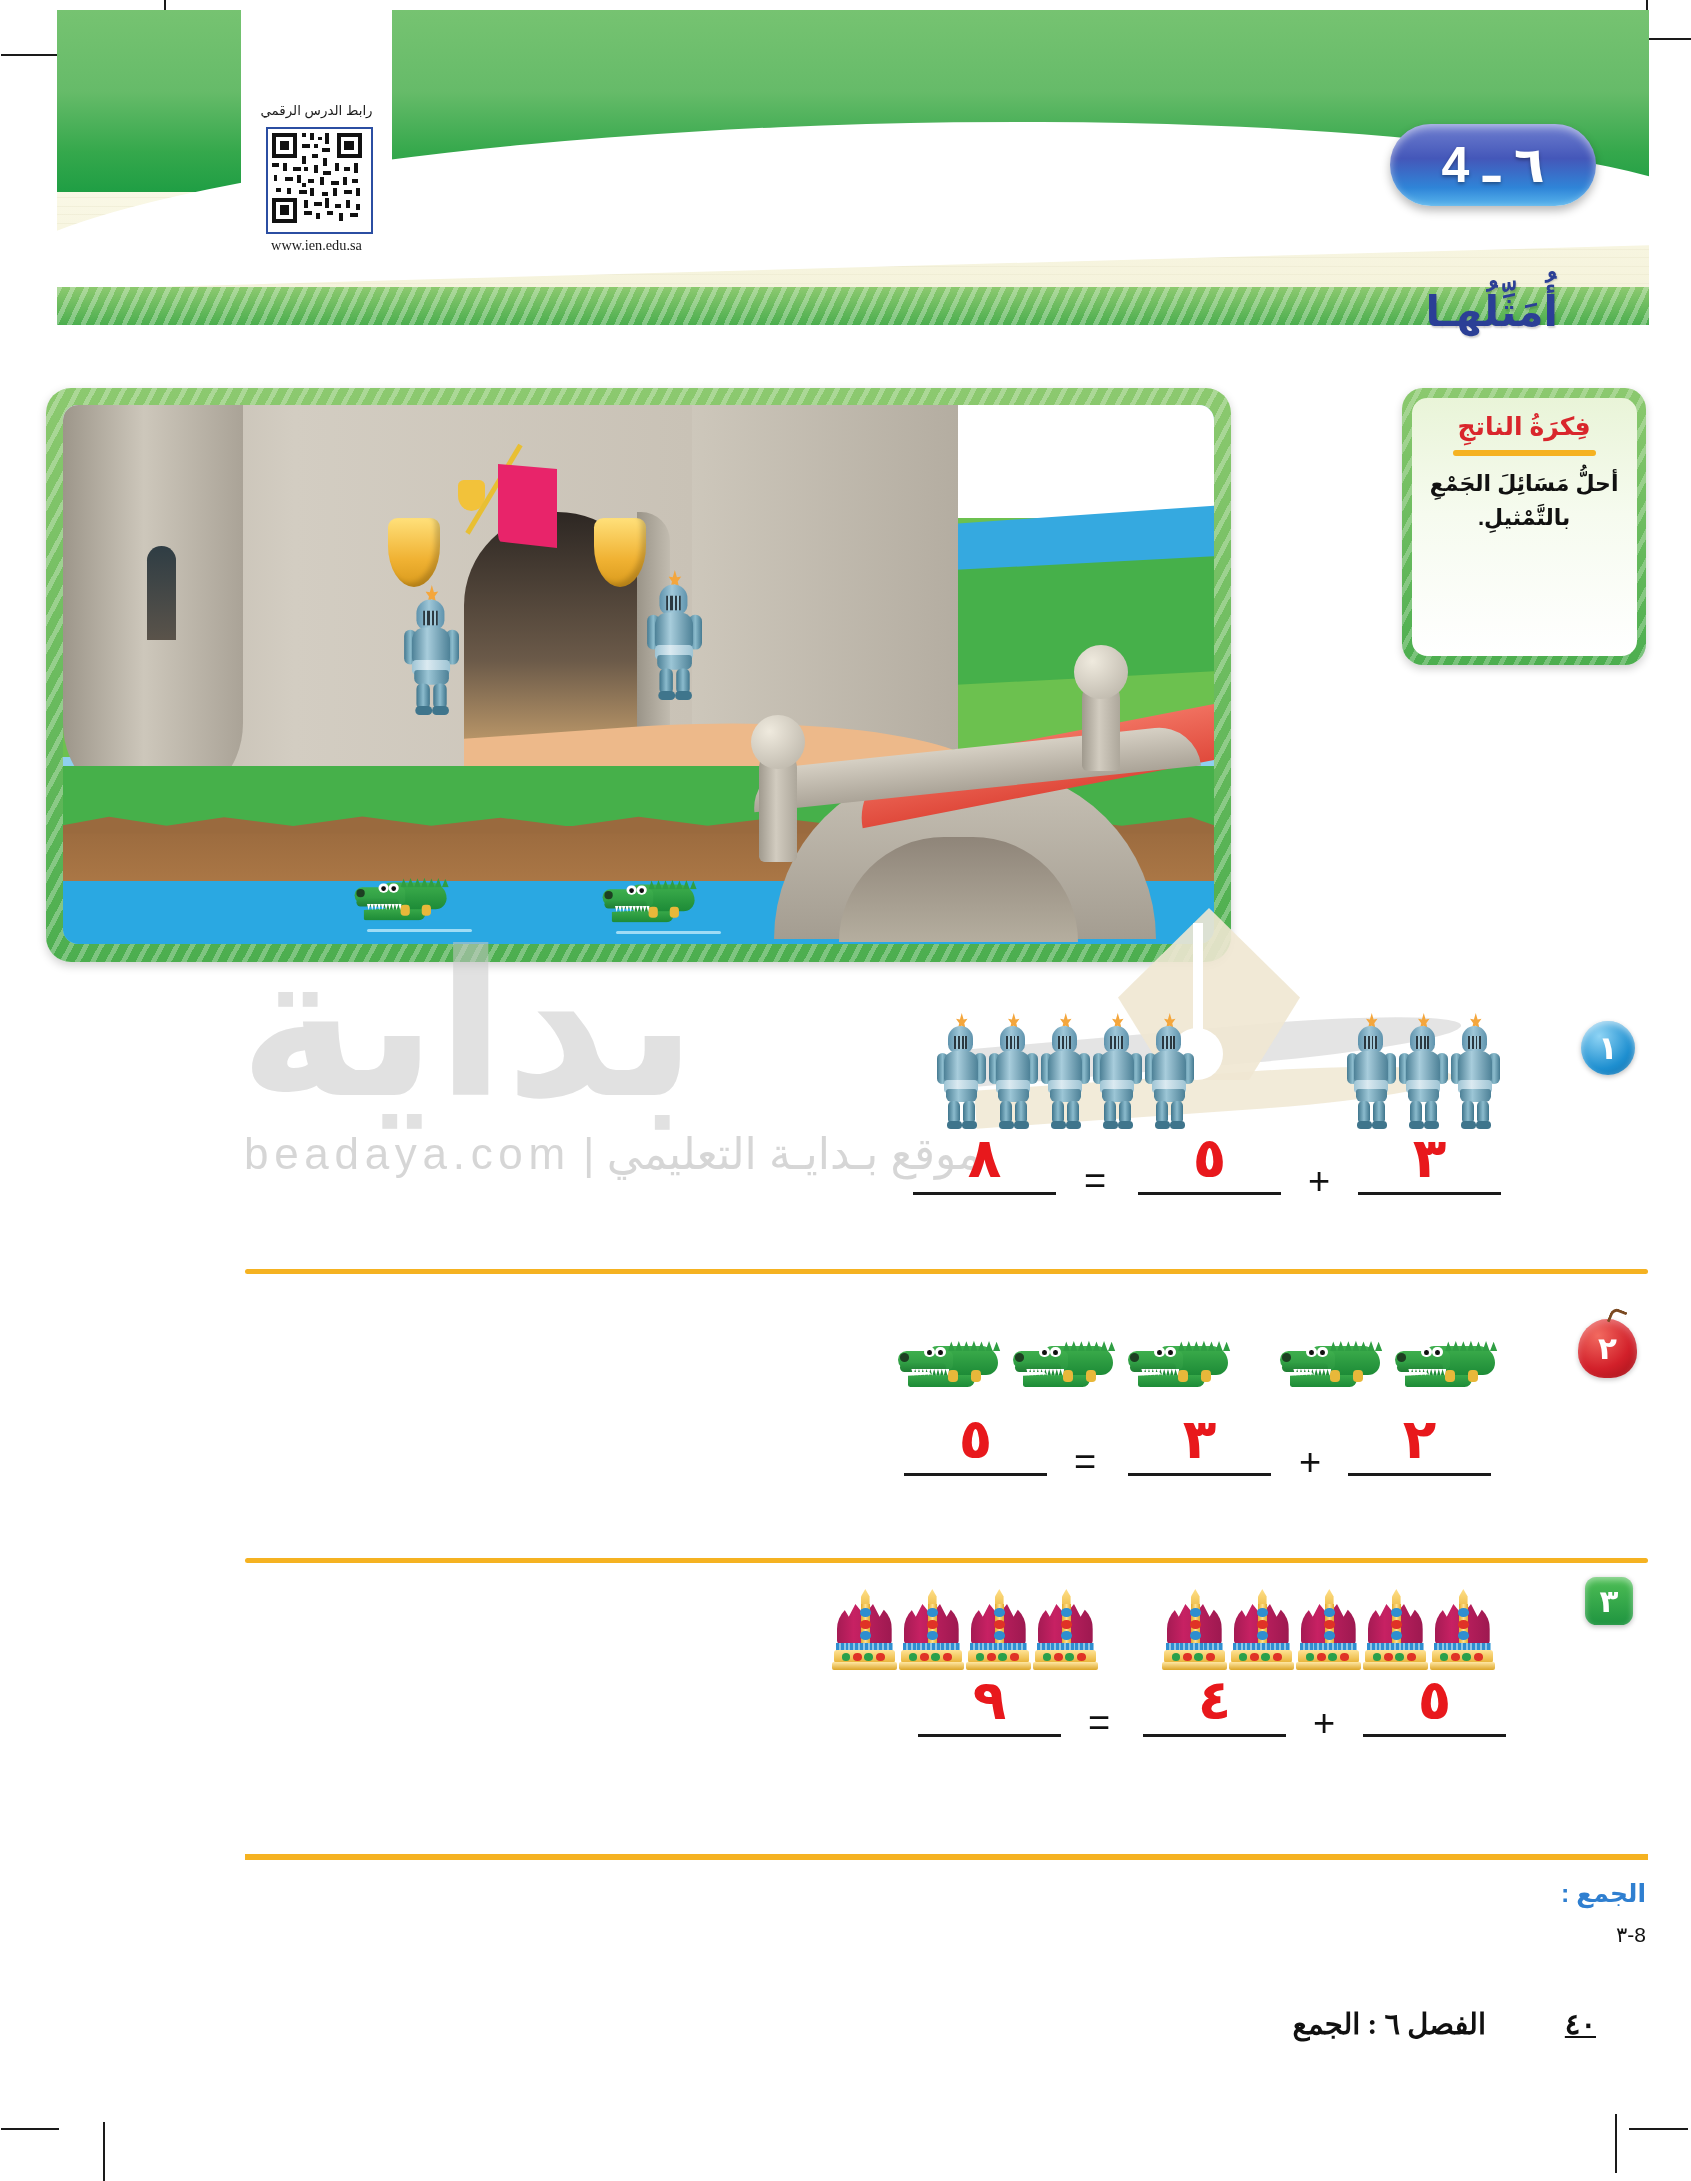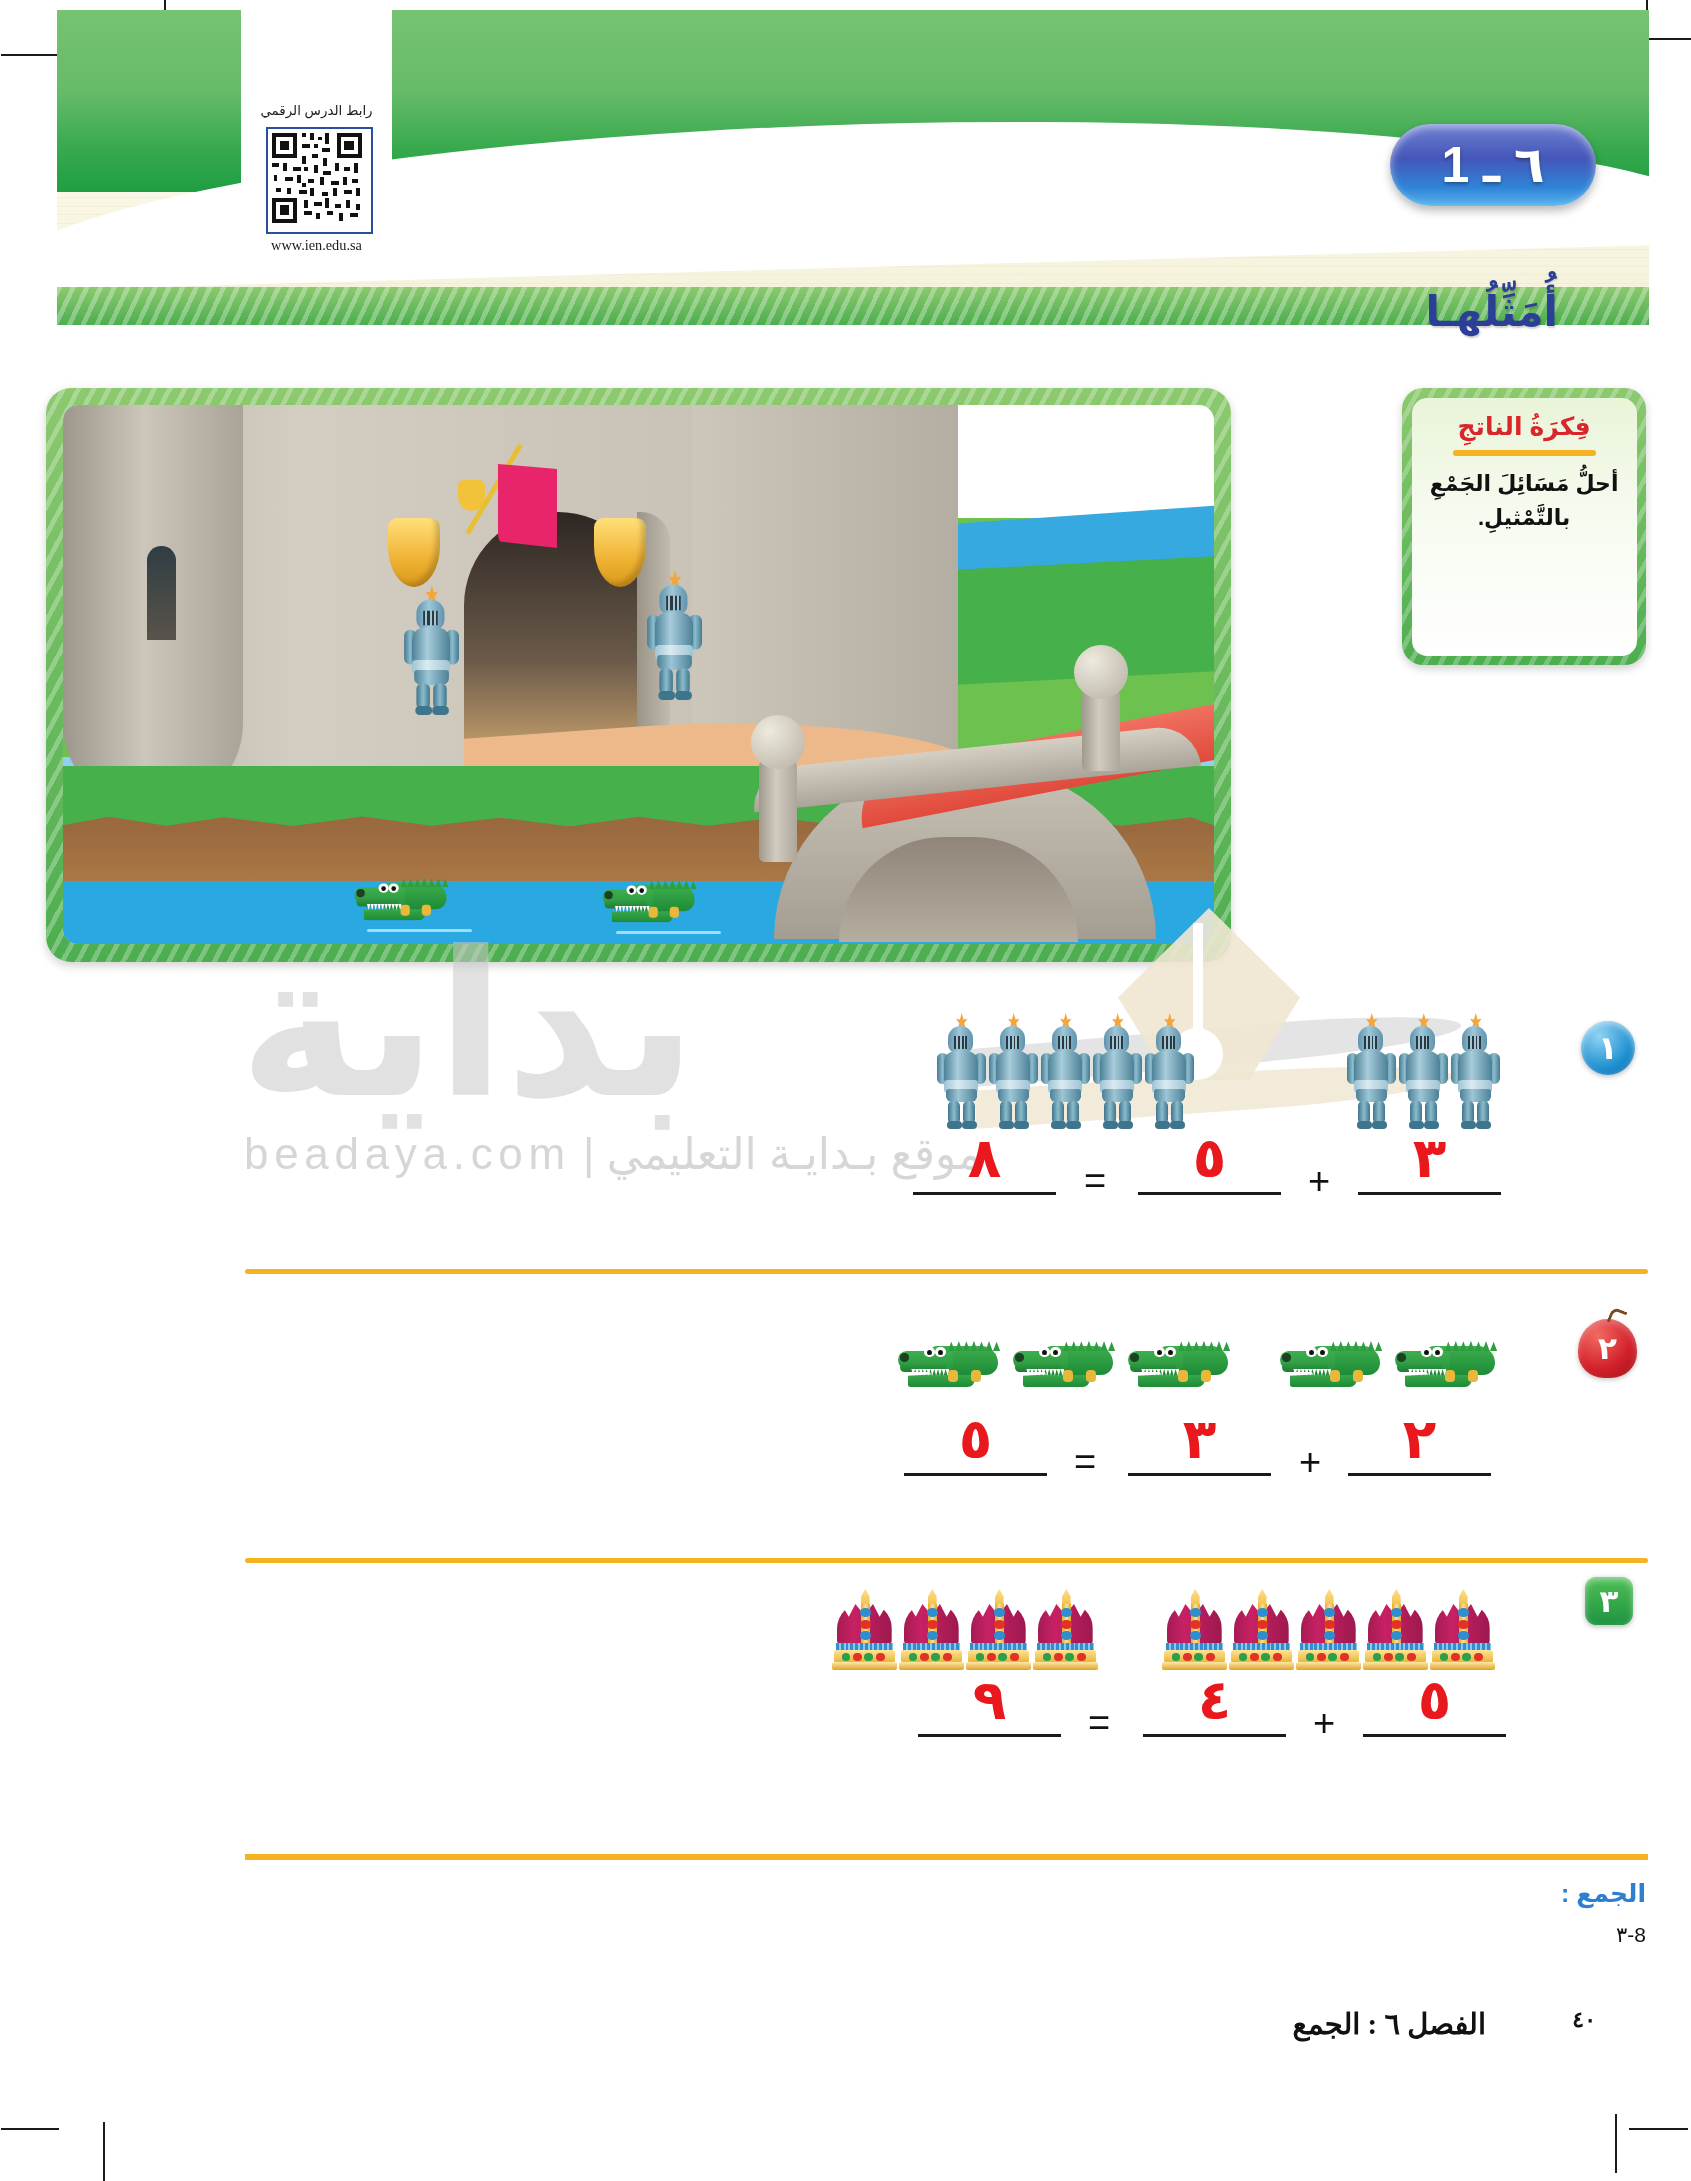--- a/index.html
+++ b/index.html
@@ -246,22 +246,22 @@
   .tnote-rule{position:absolute;left:245px;top:1854px;width:1403px;height:5.7px;background:#f5b221;}
   .tnote-title{position:absolute;right:46px;top:1879px;font-size:25px;font-weight:bold;color:#2f7fd0;
       direction:rtl;}
   .tnote-num{position:absolute;right:46px;top:1923px;font-size:21px;color:#111;direction:rtl;}
   .tnote-text{position:absolute;right:101px;top:1921px;font-size:23px;color:#111;direction:rtl;
       font-family:"Liberation Serif","DejaVu Serif",serif;}
 
   
   .foot-chapter{position:absolute;right:206px;top:2007px;font-size:29px;font-weight:bold;color:#111;
       direction:rtl;font-family:"Liberation Serif","DejaVu Serif",serif;}
-  .foot-page{position:absolute;right:96px;top:2007px;font-size:22px;font-weight:bold;color:#111;
-      direction:rtl;font-family:"Liberation Serif","DejaVu Serif",serif;}
+  .foot-page{position:absolute;right:96px;top:2007px;font-size:29px;font-weight:bold;color:#111;
+      direction:rtl;font-family:"Liberation Serif","DejaVu Serif",serif;text-decoration:underline;}
 
   
   .wm{position:absolute;left:0;top:908px;width:1243px;pointer-events:none;user-select:none;}
   .wm-big{position:absolute;left:239px;top:0;font-size:201px;font-weight:bold;color:#c9c9c9;
       opacity:.55;direction:rtl;letter-spacing:9.6px;}
   .wm-small{position:absolute;left:244px;top:220px;font-size:44px;color:#c9c9c9;opacity:.75;
       letter-spacing:5.7px;direction:rtl;}
   .wm-swoosh{position:absolute;left:965px;top:53px;width:497px;height:191px;}
   .wm-swoosh b{position:absolute;display:block;}
   .wm-s1{left:0;top:67px;width:497px;height:38px;background:#c9c9c9;opacity:.5;
@@ -288,21 +288,21 @@
 <div id="page">
 
   <div class="hdr">
     <div class="hdr-cream"></div>
     <div class="hdr-lines"></div>
     <div class="hdr-green"></div>
     <div class="hdr-band"></div>
   </div>
 
   <div class="lesson-pill">
-    <span>٦ ـ 1</span>
+    <span>٦ ـ 4</span>
   </div>
 
   <div class="title-sub">أُمَثِّلُهـا</div>
 
   <div class="qr-box">
     <div class="qr-label">رابط الدرس الرقمي</div>
     <div class="qr-img">
       <i style="left:3.8px;top:3.8px;width:25px;height:25px;"></i>
       <i style="left:7.6px;top:7.6px;width:17px;height:17px;background:#fff;"></i>
       <i style="left:11.5px;top:11.5px;width:9.6px;height:9.6px;"></i>

